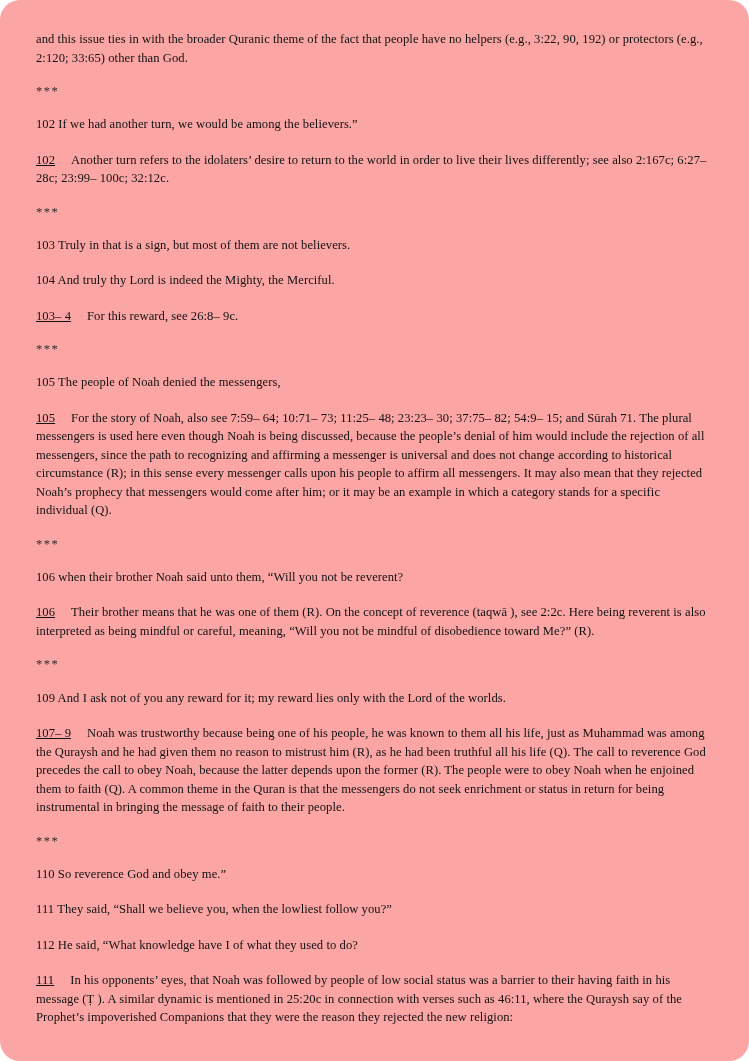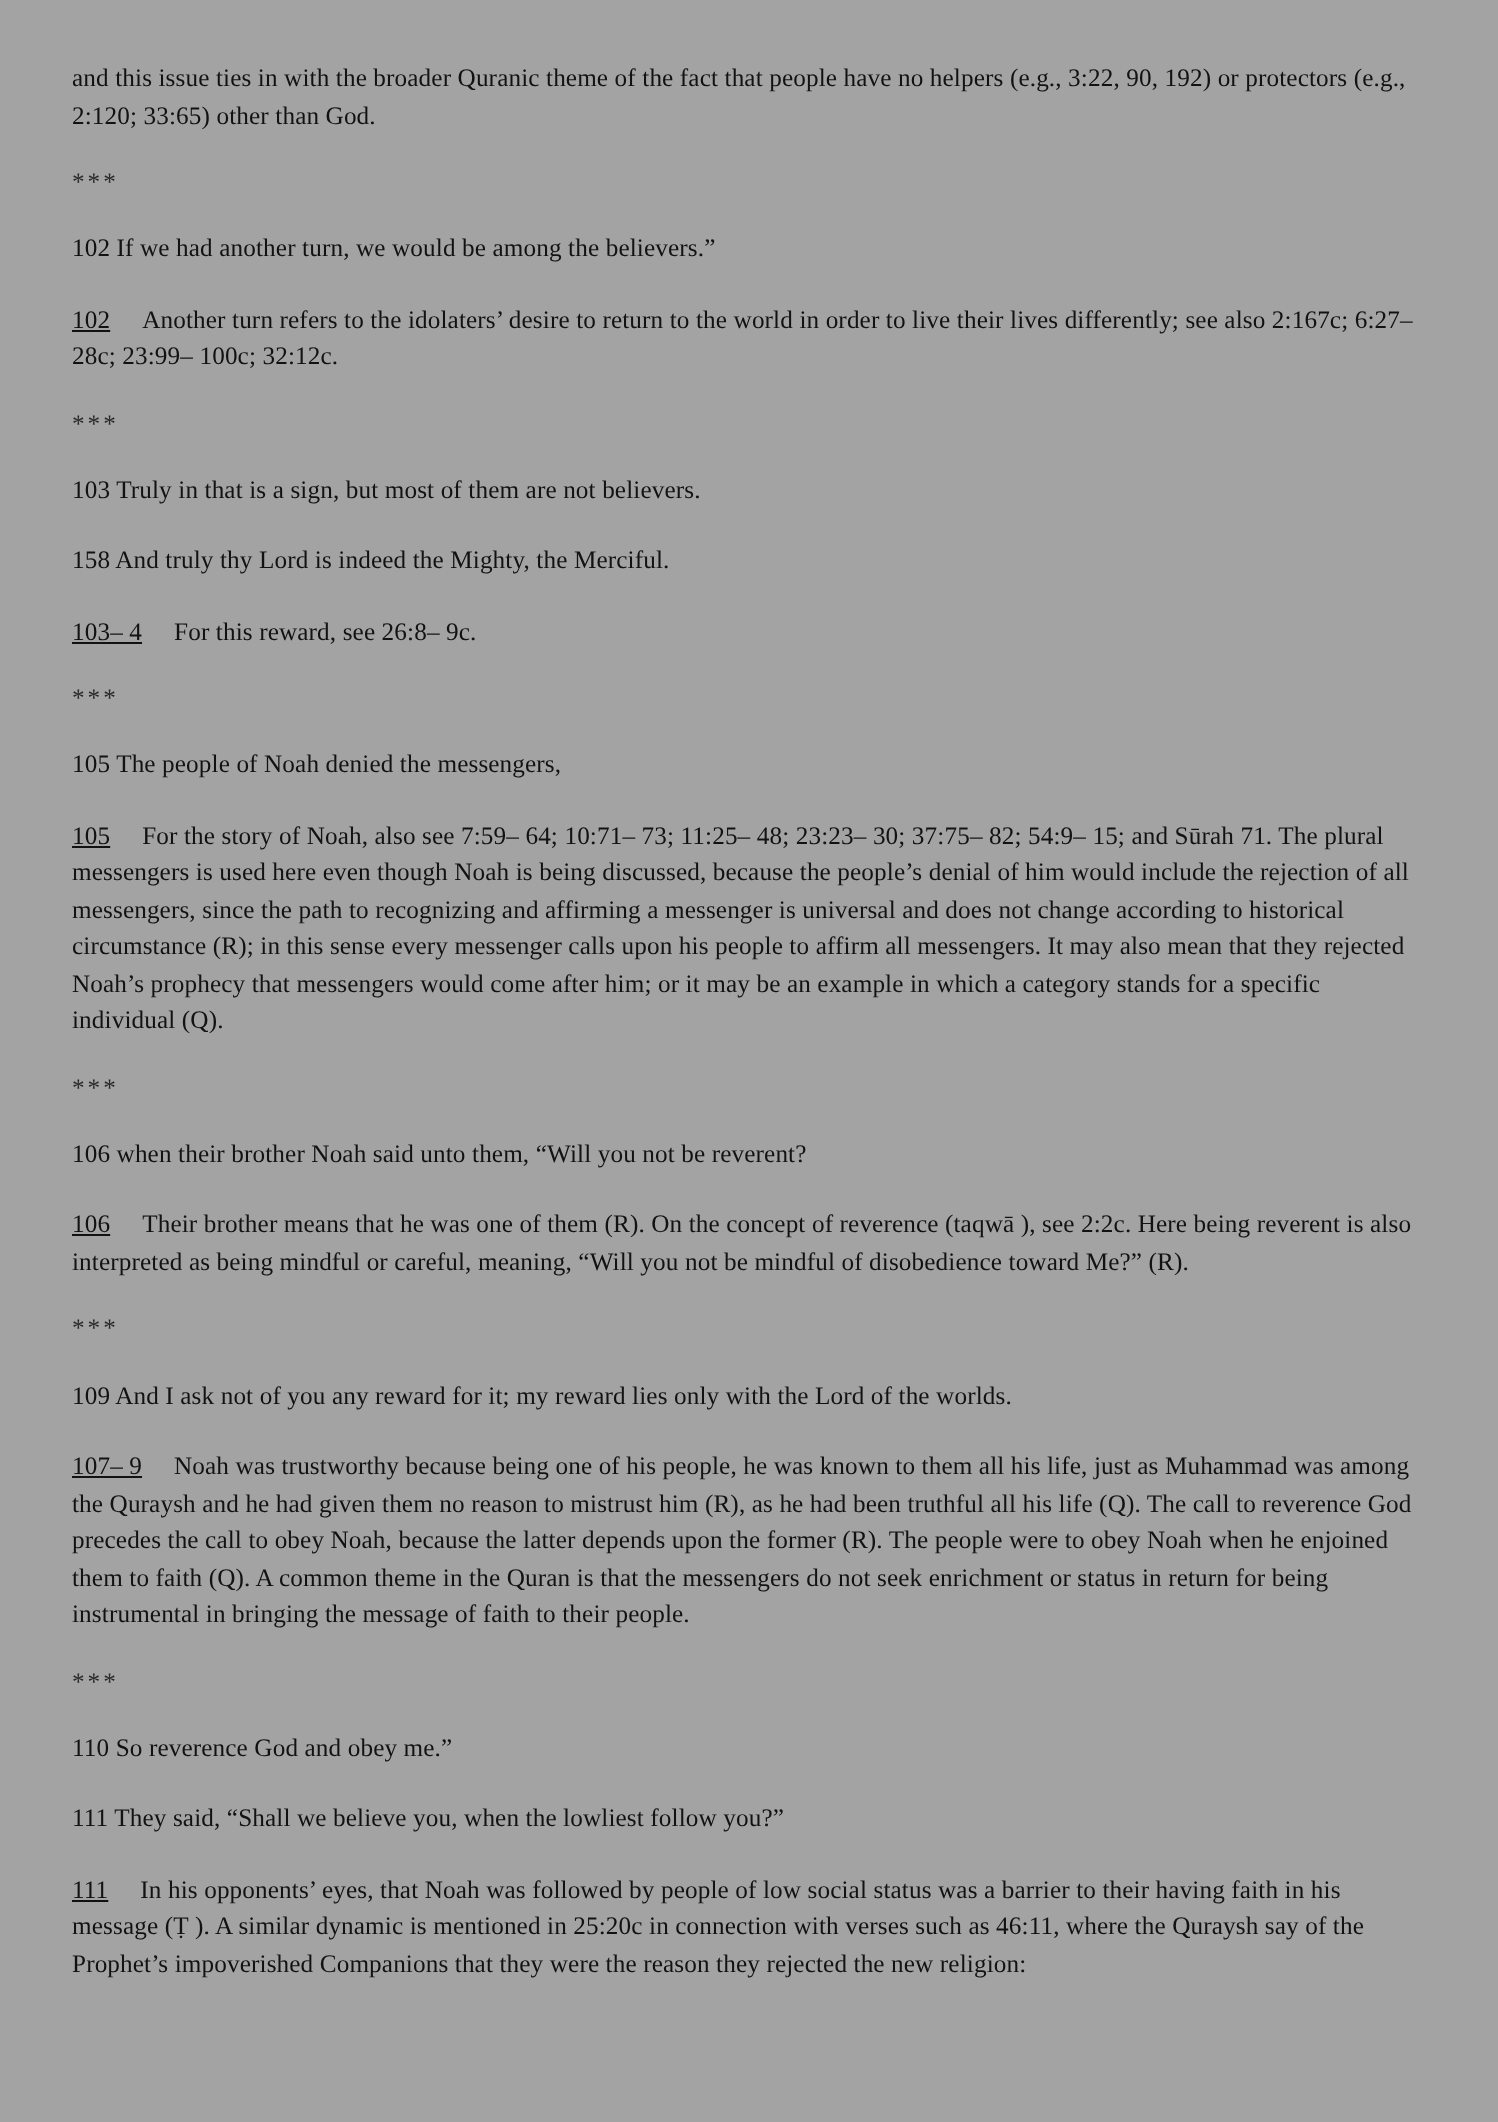--- a/index.html
+++ b/index.html
@@ -15,21 +15,22 @@
     color: #111111;
     position: relative;
     overflow: hidden;
   }
   .page {
     position: absolute;
     left: 0;
     top: 0;
     width: 749px;
     height: 1061px;
-    background: #a3a3a3;
+    background: #fca5a5;
+    border-radius: 20px;
   }
   .content {
     position: absolute;
     left: 36px;
     top: 30px;
     width: 676px;
   }
   .verse,
   .commentary,
   .continuation {
@@ -74,29 +75,30 @@
 <body>
 
 <div class="page">
   <div class="content" id="content">
       <p class="continuation">and this issue ties in with the broader Quranic theme of the fact that people have no helpers (e.g., 3:22, 90, 192) or protectors (e.g., 2:120; 33:65) other than God.</p>
       <p class="sep">***</p>
       <p class="verse">102 If we had another turn, we would be among the believers.”</p>
       <p class="commentary"><span class="ref">102</span><span class="gap"></span><span class="it">Another turn</span><span> refers to the idolaters’ desire to return to the world in order to live their lives differently; see also 2:167c; 6:27– 28c; 23:99– 100c; 32:12c.</span></p>
       <p class="sep">***</p>
       <p class="verse">103 Truly in that is a sign, but most of them are not believers.</p>
-      <p class="verse">158 And truly thy Lord is indeed the Mighty, the Merciful.</p>
+      <p class="verse">104 And truly thy Lord is indeed the Mighty, the Merciful.</p>
       <p class="commentary"><span class="ref">103– 4</span><span class="gap"></span><span>For this reward, see 26:8– 9c.</span></p>
       <p class="sep">***</p>
       <p class="verse">105 The people of Noah denied the messengers,</p>
       <p class="commentary"><span class="ref">105</span><span class="gap"></span><span>For the story of Noah, also see 7:59– 64; 10:71– 73; 11:25– 48; 23:23– 30; 37:75– 82; 54:9– 15; and </span><span class="it">Sūrah</span><span> 71. The plural </span><span class="it">messengers</span><span> is used here even though Noah is being discussed, because the people’s denial of him would include the rejection of all messengers, since the path to recognizing and affirming a messenger is universal and does not change according to historical circumstance (R); in this sense every messenger calls upon his people to affirm all messengers. It may also mean that they rejected Noah’s prophecy that messengers would come after him; or it may be an example in which a category stands for a specific individual (Q).</span></p>
       <p class="sep">***</p>
       <p class="verse">106 when their brother Noah said unto them, “Will you not be reverent?</p>
       <p class="commentary"><span class="ref">106</span><span class="gap"></span><span class="it">Their brother</span><span> means that he was one of them (R). On the concept of reverence (</span><span class="it">taqwā</span><span> ), see 2:2c. Here being </span><span class="it">reverent</span><span> is also interpreted as being mindful or careful, meaning, “Will you not be mindful of disobedience toward Me?” (R).</span></p>
       <p class="sep">***</p>
       <p class="verse">109 And I ask not of you any reward for it; my reward lies only with the Lord of the worlds.</p>
       <p class="commentary"><span class="ref">107– 9</span><span class="gap"></span><span>Noah was </span><span class="it">trustworthy</span><span> because being one of his people, he was known to them all his life, just as Muhammad was among the Quraysh and he had given them no reason to mistrust him (R), as he had been truthful all his life (Q). The call to reverence God precedes the call to obey Noah, because the latter depends upon the former (R). The people were to obey Noah when he enjoined them to faith (Q). A common theme in the Quran is that the messengers do not seek enrichment or status in return for being instrumental in bringing the message of faith to their people.</span></p>
       <p class="sep">***</p>
       <p class="verse">110 So reverence God and obey me.”</p>
       <p class="verse">111 They said, “Shall we believe you, when the lowliest follow you?”</p>
+      <p class="verse">112 He said, “What knowledge have I of what they used to do?</p>
       <p class="commentary"><span class="ref">111</span><span class="gap"></span><span>In his opponents’ eyes, that Noah was followed by people of low social status was a barrier to their having faith in his message (Ṭ ). A similar dynamic is mentioned in 25:20c in connection with verses such as 46:11, where the Quraysh say of the Prophet’s impoverished Companions that they were the reason they rejected the new religion: </span></p>
     </div>
 </div>
 
 </body></html>

